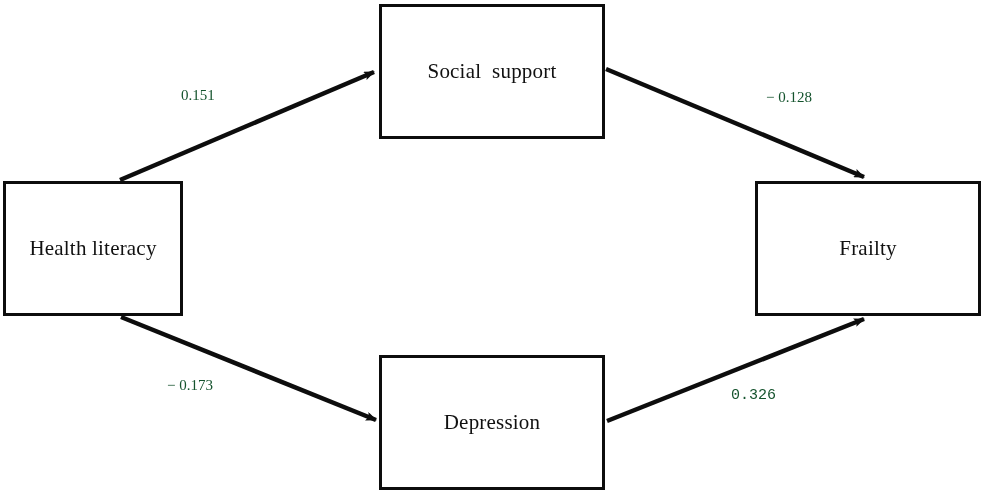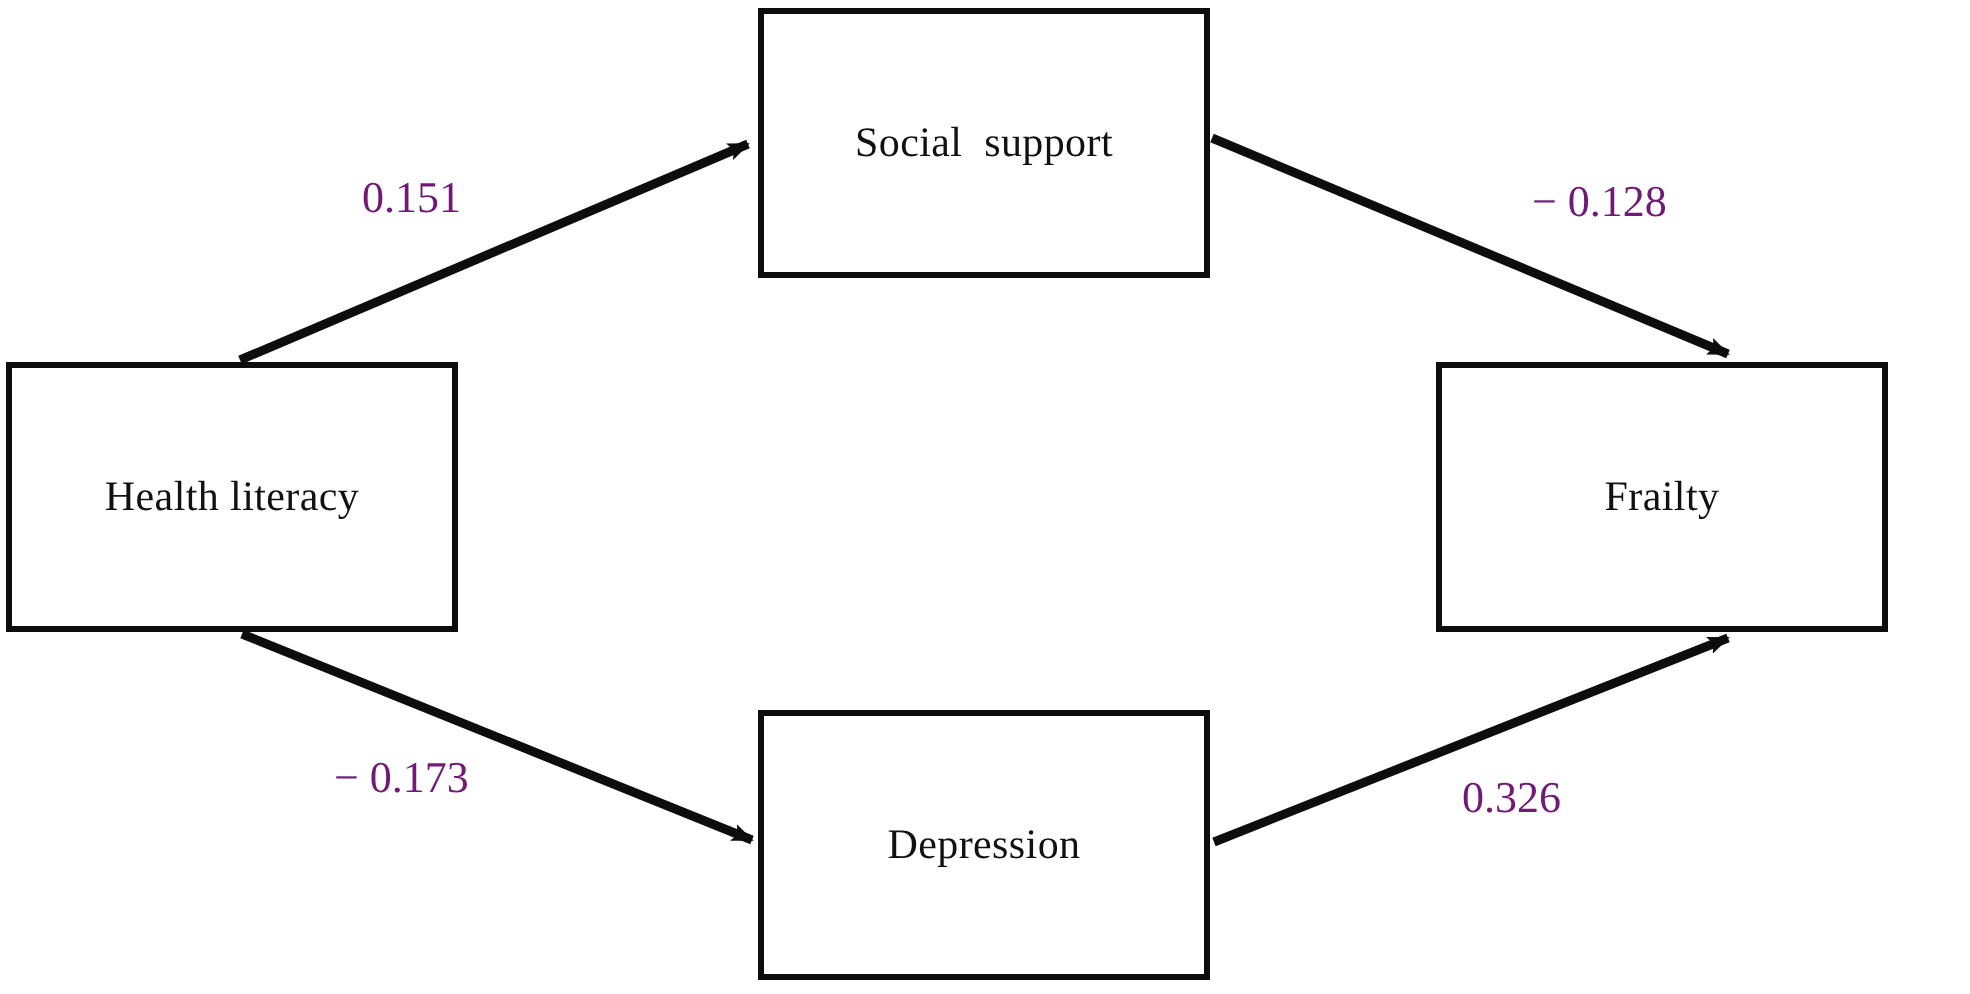--- a/index.html
+++ b/index.html
@@ -40,35 +40,35 @@
     font-size: 21px;
     color: #111111;
     letter-spacing: 0.2px;
     white-space: pre;
     text-align: center;
     line-height: 1;
   }
   .edge-label {
     position: absolute;
     font-family: "Liberation Serif", "DejaVu Serif", serif;
-    font-size: 22px;
-    color: #701a75;
+    font-size: 15px;
+    color: #14532d;
     white-space: pre;
     z-index: 4;
     line-height: 1;
   }
-  #node-health-literacy { left: 3px;   top: 181px; width: 226px; height: 135px; }
+  #node-health-literacy { left: 3px;   top: 181px; width: 180px; height: 135px; }
   #node-social-support  { left: 379px; top: 4px;   width: 226px; height: 135px; }
   #node-depression      { left: 379px; top: 355px; width: 226px; height: 135px; }
-  #node-frailty         { left: 718px; top: 181px; width: 226px; height: 135px; }
+  #node-frailty         { left: 755px; top: 181px; width: 226px; height: 135px; }
 
   #label-hl-ss { left: 181px; top: 88px;  }
   #label-ss-fr { left: 766px; top: 90px; text-align: center;  }
   #label-hl-dp { left: 167px; top: 378px; }
-  #label-dp-fr { left: 731px; top: 388px; }
+  #label-dp-fr { left: 731px; top: 388px; font-family: Liberation Mono, monospace; }
 </style>
 </head>
 <body>
 
 <div id="diagram-canvas">
 
   <svg id="diagram-svg" viewBox="0 0 985 497" xmlns="http://www.w3.org/2000/svg">
     <defs>
       <marker id="arrowhead" markerWidth="11" markerHeight="9" refX="10" refY="4.5" orient="auto" markerUnits="userSpaceOnUse">
         <path d="M 0 0 L 11 4.5 L 0 9 L 2.2 4.5 Z" fill="#0d0d0d"></path>

